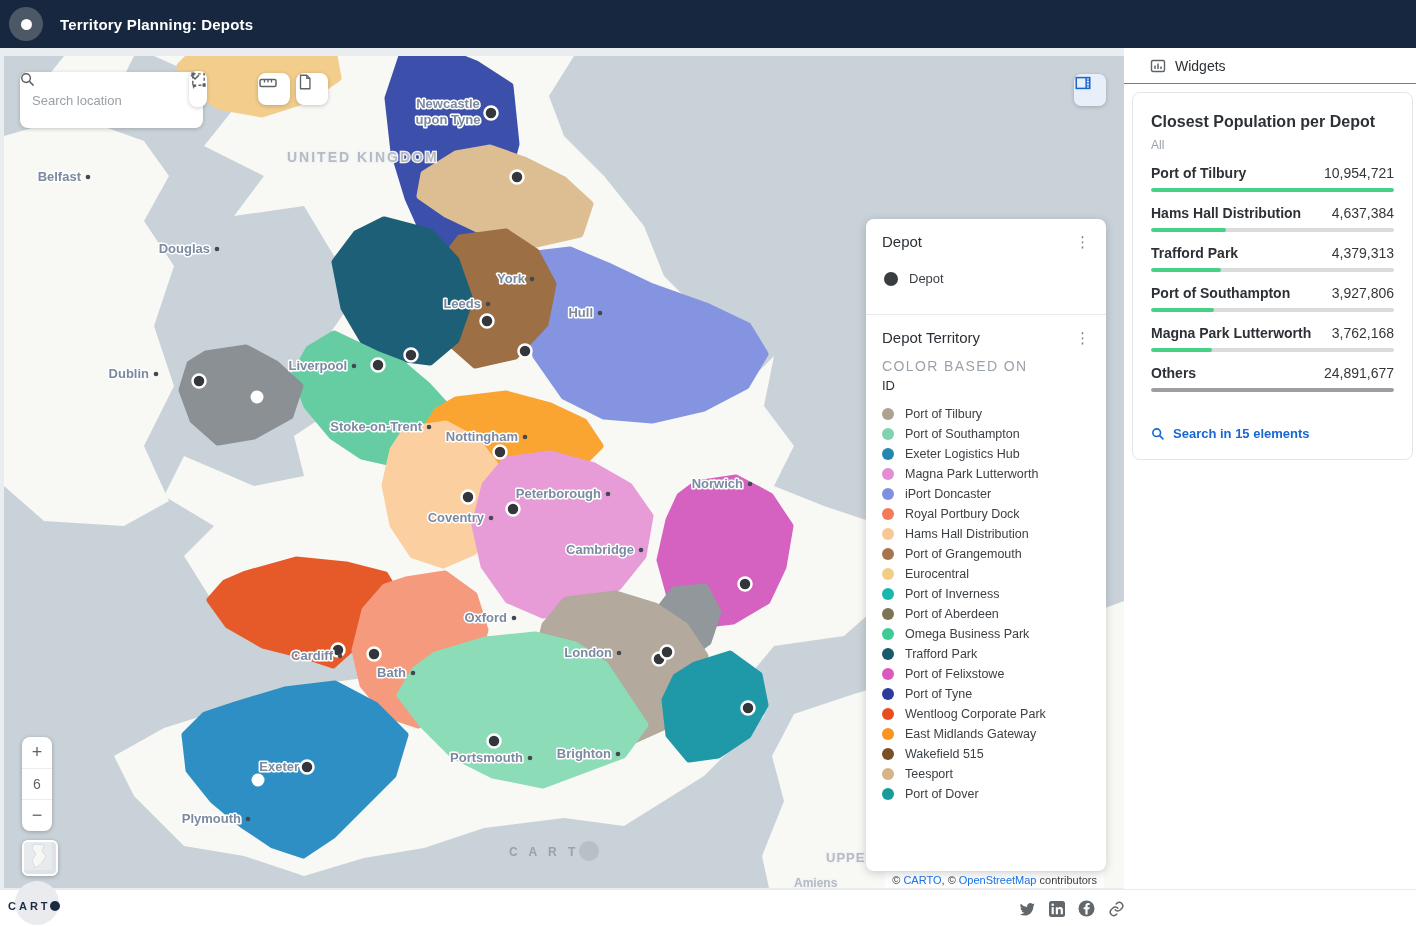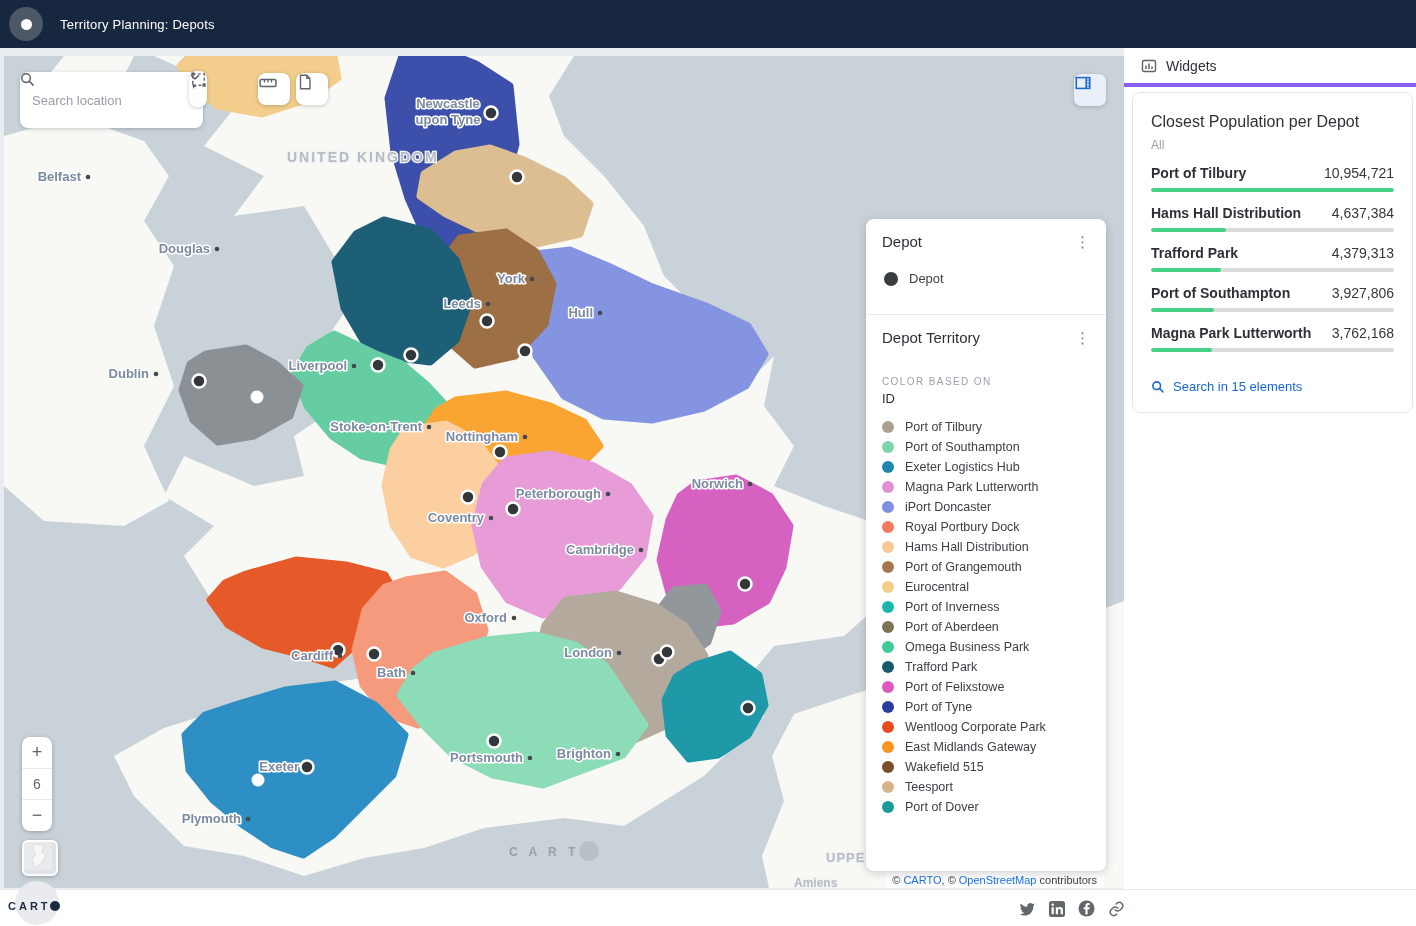--- a/index.html
+++ b/index.html
@@ -5,21 +5,21 @@
   html,body{margin:0;padding:0}
   body{width:1416px;height:926px;position:relative;overflow:hidden;
        font-family:"Liberation Sans",sans-serif;background:#e9edf0}
 
   
   .topbar{position:absolute;left:0;top:0;width:100%;height:48px;background:#16273f;
           display:flex;align-items:center;z-index:40}
   .logo-circle{width:34px;height:34px;border-radius:50%;background:#4d5866;margin-left:9px;
                display:flex;align-items:center;justify-content:center}
   .logo-dot{width:11px;height:11px;border-radius:50%;background:#fff}
-  .topbar-title{color:#fff;font-size:13px;font-weight:400;margin-left:17px;letter-spacing:.2px}
+  .topbar-title{color:#fff;font-size:15px;font-weight:700;margin-left:17px;letter-spacing:.2px}
 
   
   .map{position:absolute;left:4px;top:56px;width:1120px;height:832px;background:#c9d2d8;overflow:hidden}
   .map svg{position:absolute;left:0;top:0}
   .city-label{font-size:13px;font-weight:bold;fill:#7b8aa0;stroke:#ffffff;stroke-width:3px;
               paint-order:stroke;stroke-linejoin:round}
   .region-label{font-weight:bold;fill:#b4bbc2;stroke:#f2f3f4;stroke-width:2.5px;paint-order:stroke}
   .watermark-text{font-size:12px;font-weight:bold;letter-spacing:4px;fill:#9aa1a8}
 
   
@@ -54,43 +54,43 @@
   .lp-header{display:flex;justify-content:space-between;align-items:center;padding:8px 16px;
              border-bottom:1px solid #e8eaec;font-size:13px;color:#2d3136}
   .lp-close{color:#6f7479;font-size:16px;line-height:1;cursor:pointer}
   .lp-section{padding:14px 16px 8px}
   .lp-title-row{display:flex;justify-content:space-between;align-items:center;font-size:15px;color:#2d3136;font-weight:500}
   .kebab{color:#7a7f84;font-size:15px;line-height:1;cursor:pointer}
   .lp-depot-row{display:flex;align-items:center;gap:11px;margin:21px 0 20px;padding-left:2px}
   .lp-depot-dot{width:14px;height:14px;border-radius:50%}
   .lp-depot-label{font-size:13px;color:#3c4146}
   .lp-divider{height:1px;background:#e8eaec}
-  .lp-cbo{font-size:10px;letter-spacing:1.4px;color:#9aa2aa;margin-top:30px}
+  .lp-cbo{font-size:14px;letter-spacing:1.4px;color:#9aa2aa;margin-top:12px}
   .lp-attr{font-size:13px;color:#2d3136;margin-top:4px}
   .legend-list{margin-top:11px}
   .legend-item{display:flex;align-items:center;gap:11px;height:20px}
   .legend-swatch{width:12px;height:12px;border-radius:50%;flex:none}
   .legend-label{font-size:12.5px;color:#3c4146;white-space:nowrap}
 
   
   .sidebar{position:absolute;left:1124px;top:48px;width:292px;bottom:36px;background:#fff;z-index:20}
-  .sb-header{height:35px;display:flex;align-items:center;gap:9px;padding-left:17px;border-bottom:4px solid #8b5cf6}
+  .sb-header{height:35px;display:flex;align-items:center;gap:9px;padding-left:26px;border-bottom:1px solid #8b5cf6}
   .sb-header-label{font-size:14px;color:#2d3136}
   .widget-card{position:absolute;left:8px;right:3px;top:44px;border:1px solid #e2e6ea;border-radius:8px;
                padding:20px 18px 18px;background:#fff}
-  .wc-title{font-size:16px;font-weight:400;color:#2d3136}
+  .wc-title{font-size:16px;font-weight:700;color:#2d3136}
   .wc-filter{font-size:12px;color:#9aa2aa;margin-top:7px}
   .wrow{margin-top:13px;cursor:pointer}
   .wrow-line{display:flex;justify-content:space-between;align-items:baseline;font-size:14px}
   .wrow-label{font-weight:700;color:#2d3136}
   .wrow-value{color:#33373a}
   .wbar{height:4px;border-radius:2px;background:#d9dbdd;margin-top:7px;overflow:hidden}
   .wbar i{display:block;height:100%;border-radius:2px}
-  .search-link{display:flex;align-items:center;gap:8px;margin-top:27px;color:#1767d2;font-size:13px;
-               font-weight:400;cursor:pointer}
+  .search-link{display:flex;align-items:center;gap:8px;margin-top:34px;color:#1767d2;font-size:13px;
+               font-weight:700;cursor:pointer}
 
   
   .bottombar{position:absolute;left:0;bottom:0;width:100%;height:36px;background:#fff;border-top:1px solid #e8eaec;z-index:30}
   .carto-logo{position:absolute;left:0;bottom:0;width:80px;height:46px;z-index:35}
   .carto-logo .halo{position:absolute;left:15px;bottom:1px;width:44px;height:44px;border-radius:50%;background:#e9ebee}
   .carto-logo .word{position:absolute;left:8px;bottom:14px;font-size:11px;font-weight:800;letter-spacing:3px;color:#1b2a43;display:flex;align-items:center}
   .carto-logo .dot{width:10px;height:10px;border-radius:50%;background:#1b2a43;margin-left:-1px}
   .socials{position:absolute;right:291px;bottom:9px;display:flex;gap:13px;z-index:35}
   .soc{width:17px;height:17px;display:flex;align-items:center;justify-content:center;cursor:pointer}
 </style>
@@ -432,20 +432,29 @@
         </div>
         <div class="wrow">
           <div class="wrow-line">
             <div class="wrow-label">Magna Park Lutterworth</div>
             <div class="wrow-value">3,762,168</div>
           </div>
           <div class="wbar">
             <i style="width: 25%; background: rgb(71, 209, 133);"></i>
           </div>
         </div>
+        <div class="wrow">
+          <div class="wrow-line">
+            <div class="wrow-label">Others</div>
+            <div class="wrow-value">24,891,677</div>
+          </div>
+          <div class="wbar">
+            <i style="width: 100%; background: rgb(155, 159, 163);"></i>
+          </div>
+        </div>
       </div>
     <div class="search-link">
       <svg width="14" height="14" viewBox="0 0 16 16">
         <circle cx="6.5" cy="6.5" r="4.4" fill="none" stroke="#1767d2" stroke-width="1.8"></circle>
         <line x1="10.2" y1="10.2" x2="13.6" y2="13.6" stroke="#1767d2" stroke-width="1.8" stroke-linecap="round"></line>
       </svg>
       <span>Search in 15 elements</span>
     </div>
   </div>
 </div>

